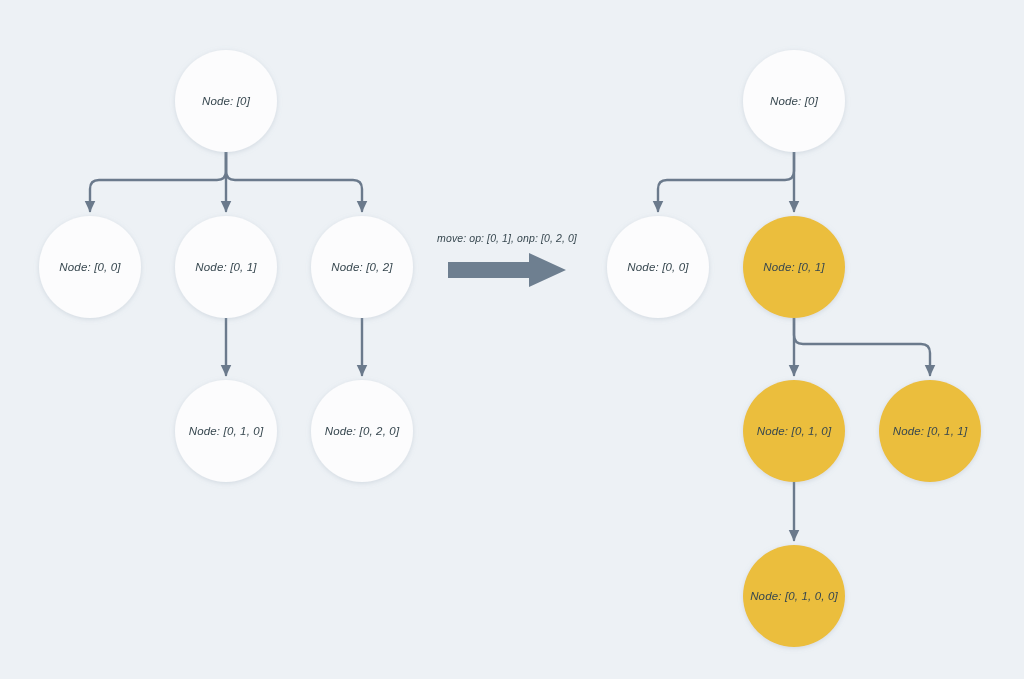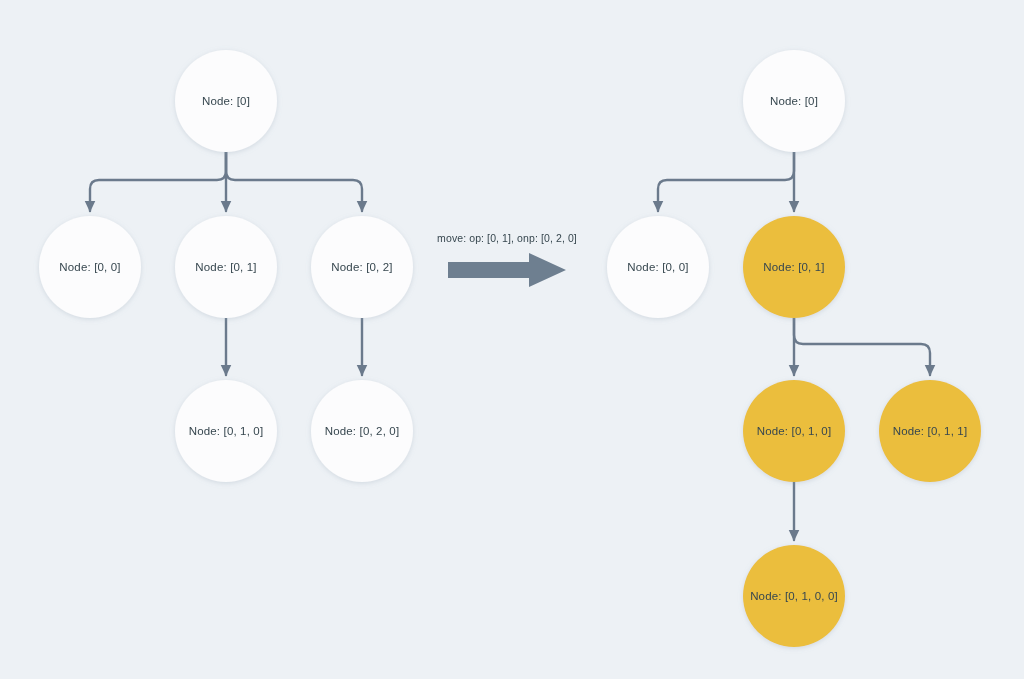--- a/index.html
+++ b/index.html
@@ -13,20 +13,21 @@
     background: #edf1f5;
     font-family: "Liberation Sans", sans-serif;
     overflow: hidden;
     position: relative;
   }
   #diagram-root {
     position: absolute;
     inset: 0;
     width: 1024px;
     height: 679px;
+    font-style: italic;
   }
   svg.layer {
     position: absolute;
     top: 0;
     left: 0;
     width: 1024px;
     height: 679px;
   }
   .node-circle {
     stroke: none;

